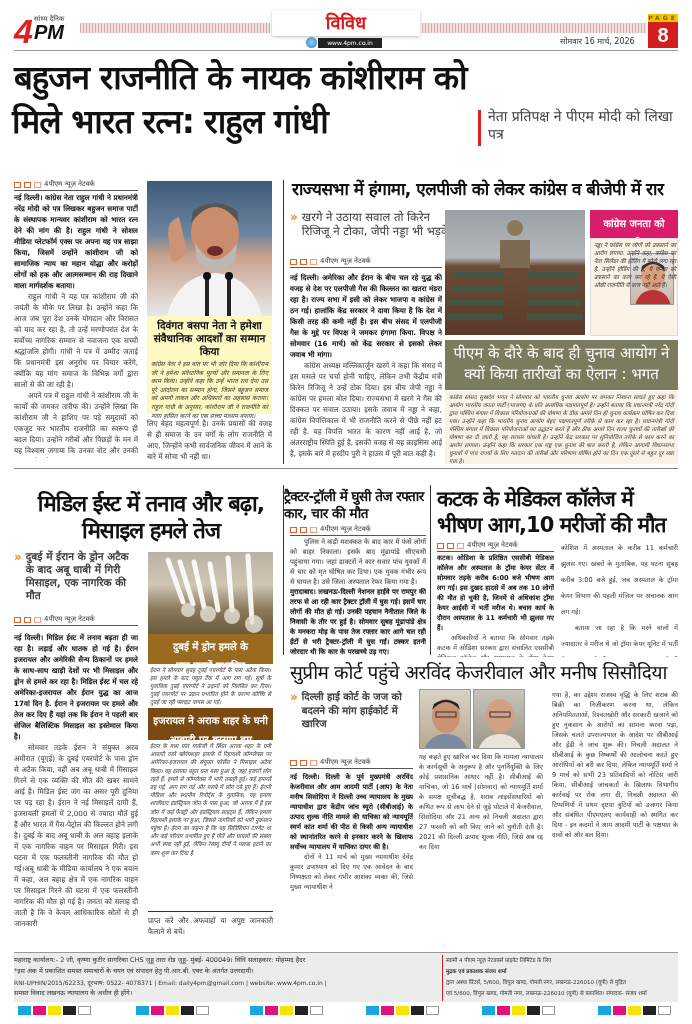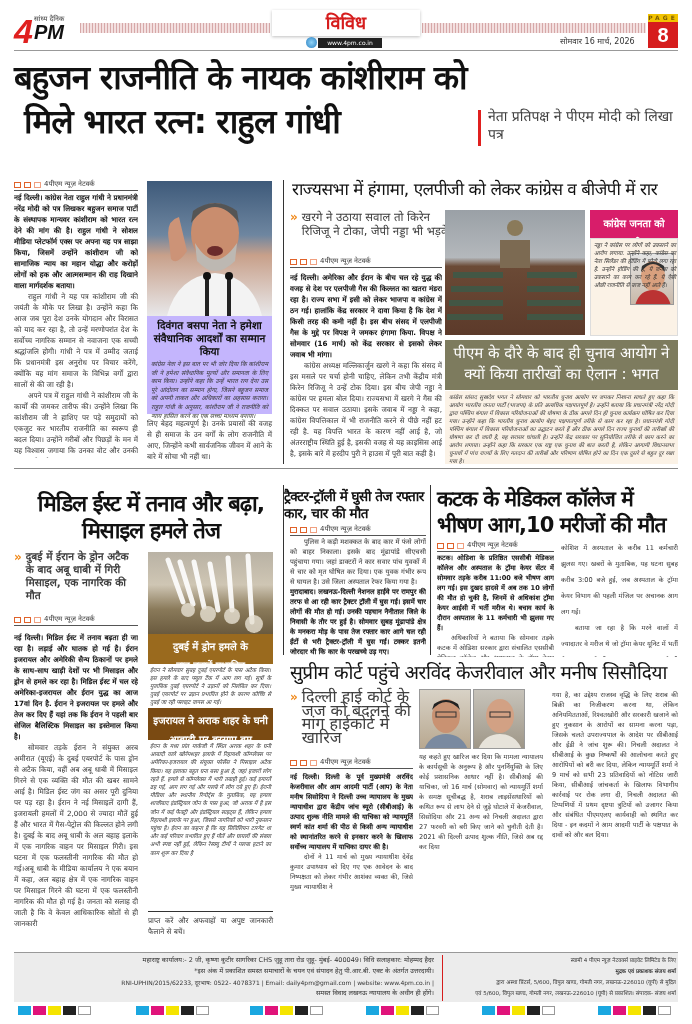--- a/index.html
+++ b/index.html
@@ -24,21 +24,21 @@
 .sub{font-family:"DejaVu Sans",sans-serif;color:#404040}
 .byline{font:7px/9px "DejaVu Sans",sans-serif;color:#333;display:flex;align-items:center;gap:3px;border-bottom:1px solid #555;padding-bottom:1px}
 .sq{display:inline-block;width:7px;height:6px;border:1.5px solid #e0622a}
 .sq.l{border-color:#f0a080}
 .body{font:7.2px/11px "DejaVu Sans",sans-serif;color:#333;text-align:justify}
 .raq{color:#f08a1c;font-weight:bold}
 .colrule{position:absolute;width:1px;background:#333}
 .photo{position:absolute;overflow:hidden}
 .capbox{position:absolute}
 .ftr{position:absolute;left:14px;top:952px;width:664px;height:50px;background:#ececec;border-top:1px solid #999}
-.ftxt{font:6.5px/11px "DejaVu Sans",sans-serif;color:#333;text-align:right}
+.ftxt{font:6.5px/11px "DejaVu Sans",sans-serif;color:#333;text-align:left}
 .reg{position:absolute;top:1006px;height:10px;display:flex;gap:2px}
 .reg span{display:inline-block;width:13px;height:9px}
 </style>
 </head>
 <body>
 
 <div id="mast">
   <div class="logo4">4</div>
   <div class="logoSmall">सांध्य दैनिक</div>
   <div class="logoPM">PM</div>
@@ -49,21 +49,21 @@
   <div class="url">www.4pm.co.in</div>
   <div class="date">सोमवार 16 मार्च, 2026</div>
   <div class="pagebox">
     <div class="pagelbl">PAGE</div>
     <div class="pagenum">8</div>
   </div>
   <div class="mastline"></div>
 </div>
 
 <div class="abs hl" style="left:14px;top:57px;width:664px;font-size:33px;line-height:42px;white-space:nowrap">बहुजन राजनीति के नायक कांशीराम को</div>
-<div class="abs hl" style="left:24px;top:101px;width:460px;font-size:33px;line-height:42px;white-space:nowrap">मिले भारत रत्न: राहुल गांधी</div>
+<div class="abs hl" style="left:12px;top:101px;width:460px;font-size:33px;line-height:42px;white-space:nowrap">मिले भारत रत्न: राहुल गांधी</div>
 <div class="abs" style="left:478px;top:110px;width:3px;height:36px;background:#e0201f"></div>
 <div class="abs sub" style="left:488px;top:107px;width:190px;font-size:14px;line-height:18px">नेता प्रतिपक्ष ने पीएम मोदी को लिखा पत्र</div>
 
 <div class="abs byline" style="left:14px;top:180px;width:124px">
   <span class="sq"></span>
     <span class="sq"></span>
     <span class="sq l"></span>
   <span>4पीएम न्यूज़ नेटवर्क</span>
 </div>
 <div class="abs body" style="left:14px;top:192px;width:124px;height:266px;overflow:hidden">
@@ -79,29 +79,29 @@
     <path d="M48 62 Q68 95 90 62 L88 80 Q68 100 50 80Z" fill="#bdb8b2"></path>
     <ellipse cx="68" cy="70" rx="8" ry="5" fill="#6b2b2b"></ellipse>
     <path d="M20 135 Q30 95 68 92 Q105 95 115 135Z" fill="#f3f3f3"></path>
     <path d="M22 60 Q18 40 32 36 L40 70 Q30 85 24 78Z" fill="#cc9377"></path>
     <rect x="58" y="95" width="4" height="40" fill="#222"></rect>
       <rect x="80" y="95" width="4" height="40" fill="#222"></rect>
     <circle cx="60" cy="95" r="4" fill="#111"></circle>
       <circle cx="82" cy="95" r="4" fill="#111"></circle>
   </svg>
 </div>
-<div class="capbox" style="left:147px;top:316px;width:125px;height:98px;background:#c4b5fd;padding:3px 4px">
+<div class="capbox" style="left:147px;top:316px;width:125px;height:98px;background:#fef9c3;padding:3px 4px">
   <div class="hl" style="font-size:10.5px;line-height:13px;text-align:center;letter-spacing:0">दिवंगत बसपा नेता ने हमेशा संवैधानिक आदर्शों का सम्मान किया</div>
   <div class="body" style="font-size:6px;line-height:8.6px;margin-top:2px;font-style:italic">कांग्रेस नेता ने इस बात पर भी जोर दिया कि कांशीराम जी ने हमेशा संवैधानिक मूल्यों और समानता के लिए काम किया। उन्होंने कहा कि उन्हें भारत रत्न देना उस पूरे आंदोलन का सम्मान होगा, जिसने बहुजन समाज को अपनी ताकत और अधिकारों का अहसास कराया। राहुल गांधी के अनुसार, कांशीराम जी ने राजनीति को न्याय हासिल करने का एक सच्चा माध्यम बनाया।</div>
 </div>
 <div class="abs body" style="left:147px;top:418px;width:125px">लिए बेहद महत्वपूर्ण है। उनके प्रयासों की वजह से ही समाज के उन वर्गों के लोग राजनीति में आए, जिन्होंने कभी सार्वजनिक जीवन में आने के बारे में सोचा भी नहीं था।</div>
 
 <div class="colrule" style="left:283px;top:180px;height:284px"></div>
 
-<div class="abs hl" style="left:292px;top:178px;width:390px;font-size:17px;line-height:22px;font-weight:normal;letter-spacing:-0.5px;white-space:nowrap">राज्यसभा में हंगामा, एलपीजी को लेकर कांग्रेस व बीजेपी में रार</div>
+<div class="abs hl" style="left:292px;top:178px;width:390px;font-size:17px;line-height:22px;font-weight:bold;letter-spacing:-0.5px;white-space:nowrap">राज्यसभा में हंगामा, एलपीजी को लेकर कांग्रेस व बीजेपी में रार</div>
 <div class="abs" style="left:290px;top:210px;width:160px;display:flex;gap:4px">
   <span class="raq" style="font-size:12px;line-height:14px">»</span>
   <span class="sub" style="font-size:11.5px;line-height:14px;font-weight:normal">खरगे ने उठाया सवाल तो किरेन रिजिजू ने टोका, जेपी नड्डा भी भड़के</span>
 </div>
 <div class="abs byline" style="left:290px;top:257px;width:152px">
   <span class="sq"></span>
     <span class="sq"></span>
     <span class="sq l"></span>
   <span>4पीएम न्यूज़ नेटवर्क</span>
 </div>
@@ -208,32 +208,32 @@
 <div class="colrule" style="left:430px;top:485px;height:170px"></div>
 
 <div class="abs hl" style="left:437px;top:486px;width:246px;font-size:21px;line-height:26px">कटक के मेडिकल कॉलेज में भीषण आग,10 मरीजों की मौत</div>
 <div class="abs byline" style="left:437px;top:541px;width:117px">
   <span class="sq"></span>
     <span class="sq"></span>
     <span class="sq l"></span>
   <span>4पीएम न्यूज़ नेटवर्क</span>
 </div>
 <div class="abs body" style="left:437px;top:553px;width:117px;height:104px;overflow:hidden;font-size:6.6px;line-height:10px">
-  <p style="font-weight:bold;color:#111">कटक। ओडिशा के प्रतिष्ठित एससीबी मेडिकल कॉलेज और अस्पताल के ट्रॉमा केयर सेंटर में सोमवार तड़के करीब 11:00 बजे भीषण आग लग गई। इस दुखद हादसे में अब तक 10 लोगों की मौत हो चुकी है, जिनमें से अधिकांश ट्रॉमा केयर आईसी में भर्ती मरीज थे। बचाव कार्य के दौरान अस्पताल के 11 कर्मचारी भी झुलस गए हैं।</p>
+  <p style="font-weight:bold;color:#111">कटक। ओडिशा के प्रतिष्ठित एससीबी मेडिकल कॉलेज और अस्पताल के ट्रॉमा केयर सेंटर में सोमवार तड़के करीब 6:00 बजे भीषण आग लग गई। इस दुखद हादसे में अब तक 10 लोगों की मौत हो चुकी है, जिनमें से अधिकांश ट्रॉमा केयर आईसी में भर्ती मरीज थे। बचाव कार्य के दौरान अस्पताल के 11 कर्मचारी भी झुलस गए हैं।</p>
   <p style="text-indent:14px">अधिकारियों ने बताया कि सोमवार तड़के कटक में ओडिशा सरकार द्वारा संचालित एससीबी मेडिकल कॉलेज और अस्पताल के ट्रॉमा केयर सेंटर में भीषण आग लगने से कम से कम 10 लोगों की मौत हो गई। मरीजों को सुरक्षित निकालने की</p>
 </div>
 <div class="abs body" style="left:561px;top:540px;width:117px;height:117px;overflow:hidden;font-size:6.6px;line-height:16px">
   <p>कोशिश में अस्पताल के करीब 11 कर्मचारी झुलस गए। खबरों के मुताबिक, यह घटना सुबह करीब 3:00 बजे हुई, जब अस्पताल के ट्रॉमा केयर विभाग की पहली मंजिल पर अचानक आग लग गई।</p>
   <p style="text-indent:14px">बताया जा रहा है कि मरने वालों में ज्यादातर वे मरीज थे जो ट्रॉमा केयर यूनिट में भर्ती थे। आग लगते ही, अस्पताल का फायर सेफ्टी सिस्टम एक्टिवेट हो गया और अस्पताल के अग्निशमन विभाग ने तुरंत कार्रवाई शुरू कर दी। आग पर काबू पाने के लिए घटनास्थल पर तुरंत तीन दमकल गाड़ियां भेजी गईं। दमकलकर्मियों ने आग बुझाने के लिए अथक प्रयास किया।</p>
 </div>
 
 <div class="abs hl" style="left:290px;top:660px;width:390px;font-size:19px;line-height:24px;font-weight:normal;white-space:nowrap;letter-spacing:-0.5px">सुप्रीम कोर्ट पहुंचे अरविंद केजरीवाल और मनीष सिसौदिया</div>
 <div class="abs" style="left:290px;top:690px;width:125px;display:flex;gap:4px">
   <span class="raq" style="font-size:12px;line-height:14px">»</span>
-  <span class="sub" style="font-size:16px;line-height:13.5px;font-weight:normal">दिल्ली हाई कोर्ट के जज को बदलने की मांग हाईकोर्ट में खारिज</span>
+  <span class="sub" style="font-size:10px;line-height:13.5px;font-weight:bold">दिल्ली हाई कोर्ट के जज को बदलने की मांग हाईकोर्ट में खारिज</span>
 </div>
 <div class="abs byline" style="left:290px;top:758px;width:123px">
   <span class="sq"></span>
     <span class="sq"></span>
     <span class="sq l"></span>
   <span>4पीएम न्यूज़ नेटवर्क</span>
 </div>
 <div class="abs body" style="left:290px;top:772px;width:123px;height:172px;overflow:hidden;font-size:6.6px;line-height:10px">
   <p style="font-weight:bold;color:#111">नई दिल्ली। दिल्ली के पूर्व मुख्यमंत्री अरविंद केजरीवाल और आम आदमी पार्टी (आप) के नेता मनीष सिसोदिया ने दिल्ली उच्च न्यायालय के मुख्य न्यायाधीश द्वारा केंद्रीय जांच ब्यूरो (सीबीआई) के उत्पाद शुल्क नीति मामले की याचिका को न्यायमूर्ति स्वर्ण कांत शर्मा की पीठ से किसी अन्य न्यायाधीश को स्थानांतरित करने से इनकार करने के खिलाफ सर्वोच्च न्यायालय में याचिका दायर की है।</p>
   <p style="text-indent:14px">दोनों ने 11 मार्च को मुख्य न्यायाधीश देवेंद्र कुमार उपाध्याय को दिए गए एक आवेदन के बाद निष्पक्षता को लेकर गंभीर आशंका व्यक्त की, जिसे मुख्य न्यायाधीश ने</p>

